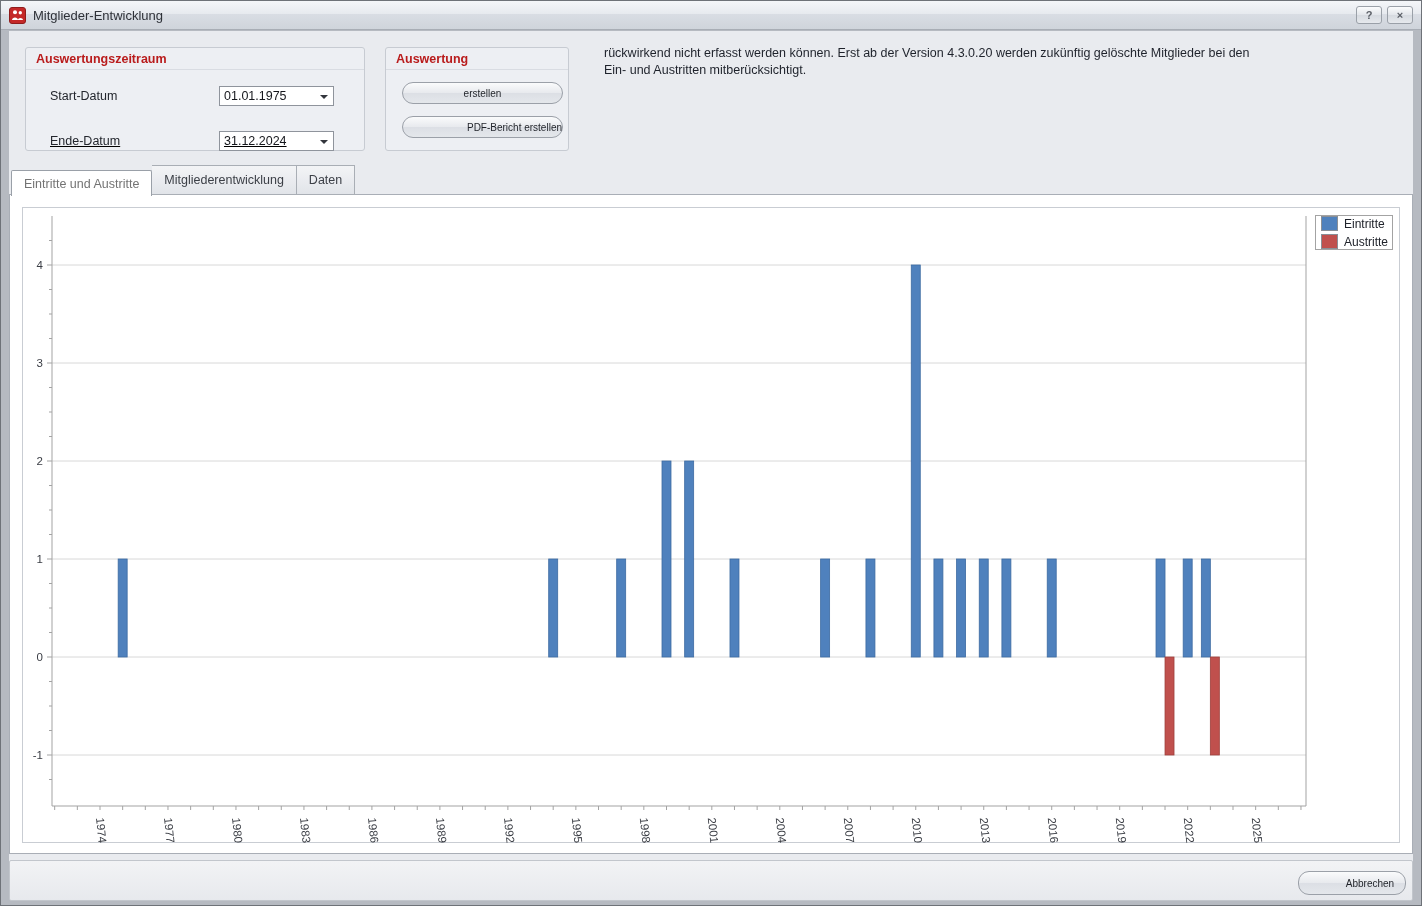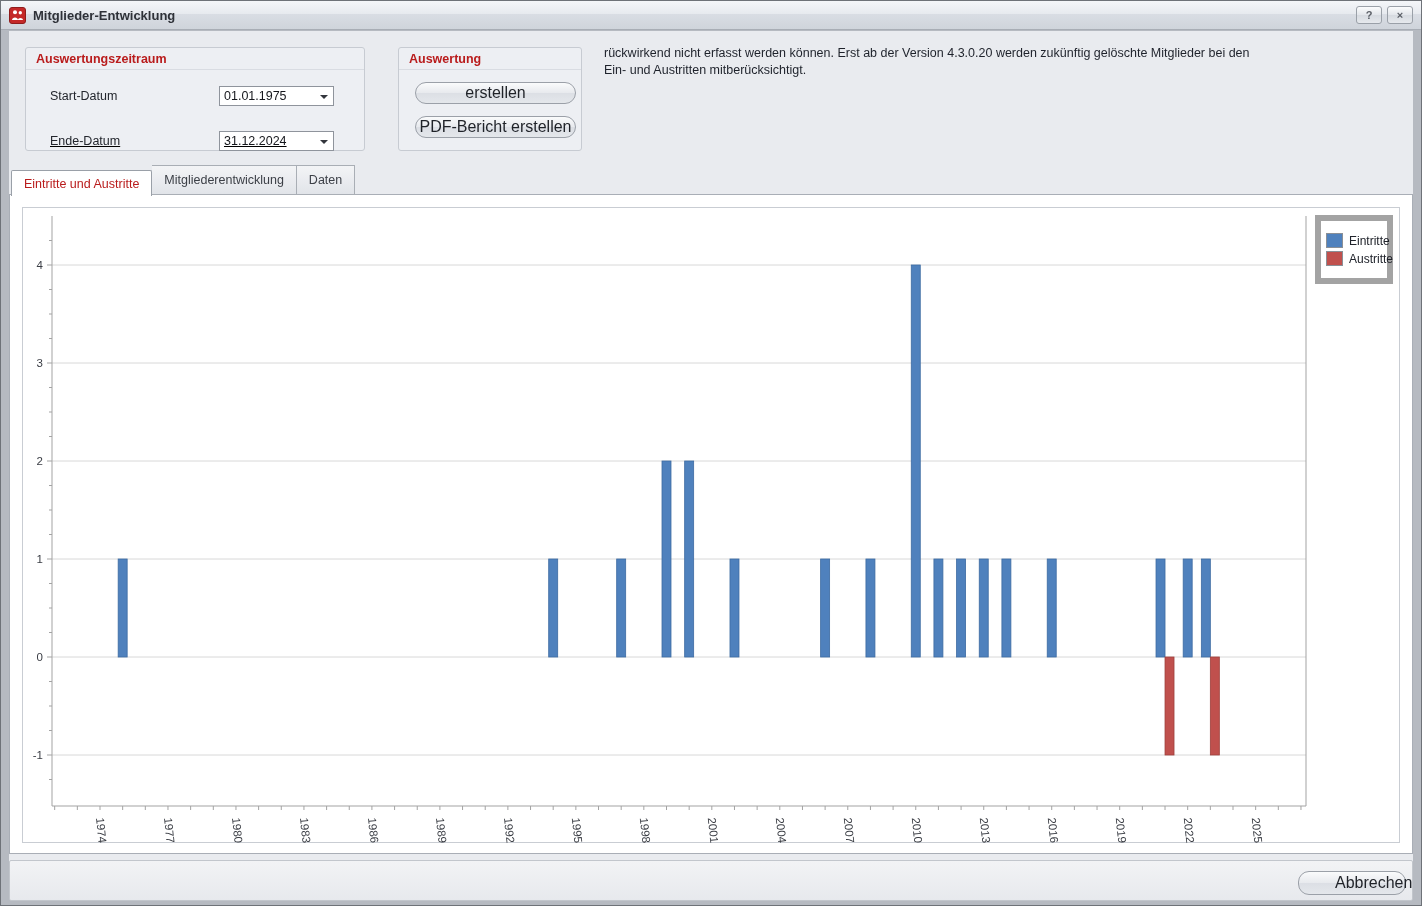--- a/index.html
+++ b/index.html
@@ -16,21 +16,21 @@
     position:absolute; top:0; left:0; right:0; height:29px;
     background:linear-gradient(#f4f6f9 0%, #e7eaef 45%, #d9dde4 46%, #cfd4db 100%);
     border-bottom:1px solid #a8adb5;
     display:flex; align-items:center; padding:0 8px;
   }
   .app-icon {
     width:17px; height:17px; margin-right:7px; flex:0 0 auto;
     background:#c42828; border-radius:3px; border:1px solid #8f1c1c;
     display:flex; align-items:center; justify-content:center;
   }
-  .window-title { font-size:13px; font-weight:bold; color:#2e3138; }
+  .window-title { font-size:13px; font-weight:normal; color:#2e3138; }
   .titlebar-buttons { margin-left:auto; display:flex; gap:5px; }
   .tb-btn {
     width:26px; height:18px; font-size:11px; font-weight:bold; color:#5a5e66;
     background:linear-gradient(#fbfcfd, #e2e5ea 50%, #d6dae0 51%, #e6e9ed);
     border:1px solid #9aa0a8; border-radius:3px;
     display:flex; align-items:center; justify-content:center; cursor:default;
   }
 
   
   .content {
@@ -41,80 +41,80 @@
   .groupbox {
     position:absolute; background:#edeff3;
     border:1px solid #c7cbd2; border-radius:3px;
   }
   .groupbox-title {
     height:22px; line-height:22px; padding:0 10px;
     font-size:12.5px; font-weight:bold; color:#b91c1c;
     border-bottom:1px solid #d9dce2;
   }
   .gb-period { left:16px; top:16px; width:340px; height:104px; }
-  .gb-eval   { left:389px; top:16px; width:184px; height:104px; }
+  .gb-eval   { left:376px; top:16px; width:184px; height:104px; }
 
   .field-row { position:absolute; left:24px; display:flex; align-items:center;gap:11px; }
   .field-label { width:158px; font-size:12.5px; color:#23262d; }
   .combo {
     width:115px; height:20px; background:#fff; border:1px solid #8f949c;
     display:flex; align-items:center; padding:0 4px; font-size:12.5px; color:#15171c;
     position:relative; cursor:default;text-align:center;
   }
   .combo-arrow {
     position:absolute; right:5px; top:8px; width:0; height:0;
     border-left:4px solid transparent; border-right:4px solid transparent;
     border-top:4px solid #33363c;
   }
 
   .push-btn {
     position:absolute; left:16px; width:161px; height:22px;
     background:linear-gradient(#fafbfc, #e8eaee 48%, #dcdfe5 52%, #e4e7eb);
     border:1px solid #9ba0a8; border-radius:11px;
-    font-size:16px; color:#1f2228; font-family:"Liberation Sans", sans-serif;
+    font-size:10px; color:#1f2228; font-family:"Liberation Sans", sans-serif;
     cursor:default;
   }
 
   .note {
     position:absolute; left:595px; top:14px;
     font-size:12.5px; line-height:17px; color:#1e222b;
   }
   .note div { white-space:nowrap; }
 
   
   .tabs { position:absolute; left:2px; top:138px; height:26px; display:flex; align-items:flex-end; z-index:3; }
   .tab {
     height:30px; padding:0 12px; display:flex; align-items:center;
     font-size:12.5px; color:#3c4047;
     background:linear-gradient(#f3f4f6, #e1e4e9);
     border:1px solid #a9aeb5; border-left-width:0;
     cursor:default; white-space:nowrap;
   }
   .tab:first-child { border-left-width:1px; }
   .tab.active {
-    height:26px; background:#fff; color:#b91c1c; margin-bottom:-1px;
+    height:26px; background:#fff; color:#737373; margin-bottom:-1px;
     border:1px solid #9aa0a8; border-bottom:none;
     border-top-left-radius:2px; border-top-right-radius:2px;
     position:relative; z-index:4;
   }
 
   .tab-panel {
     position:absolute; left:0; right:0; top:163px; bottom:45px;
     background:#fff; border:1px solid #a9aeb6; z-index:2;
   }
 
   .chart-container {
     position:absolute; left:12px; right:12px; top:12px; bottom:10px;
     background:#fff; border:1px solid #c9cdd3;
   }
   .chart-svg { position:absolute; left:0; top:0; }
 
   .legend {
     position:absolute; top:7px; right:6px; width:78px;
-    background:#fff; border:6px solid #a3a3a3; padding:12px 5px;
+    background:#fff; border:1px solid #a3a3a3; padding:0 5px;
     display:flex; flex-direction:column; gap:3px; z-index:5;
   }
   .legend-row { display:flex; align-items:center; gap:6px; }
   .legend-swatch { width:17px; height:15px; border:1px solid #8a8f96; flex:0 0 auto; }
   .legend-label { font-size:12px; color:#20232b; }
 
   
   .footer {
     position:absolute; left:0; right:0; top:829px; height:41px;
     background:linear-gradient(#f2f3f5, #e7e9ed);
@@ -159,21 +159,21 @@
         <div class="combo">
           <span>31.12.2024</span>
           <span class="combo-arrow"></span>
         </div>
       </div>
     </div>
 
     <div class="groupbox gb-eval">
       <div class="groupbox-title">Auswertung</div>
       <button class="push-btn" style="top:34px;">erstellen</button>
-      <button class="push-btn" style="top:68px;">PDF-Bericht erstellen</button>
+      <button class="push-btn" style="top:68px;text-align:right;">PDF-Bericht erstellen</button>
     </div>
 
     <div class="note">
       <div>rückwirkend nicht erfasst werden können. Erst ab der Version 4.3.0.20 werden zukünftig gelöschte Mitglieder bei den</div>
       <div>Ein- und Austritten mitberücksichtigt.</div>
     </div>
 
     <div class="tabs">
       <div class="tab active">Eintritte und Austritte</div>
       <div class="tab">Mitgliederentwicklung</div>

